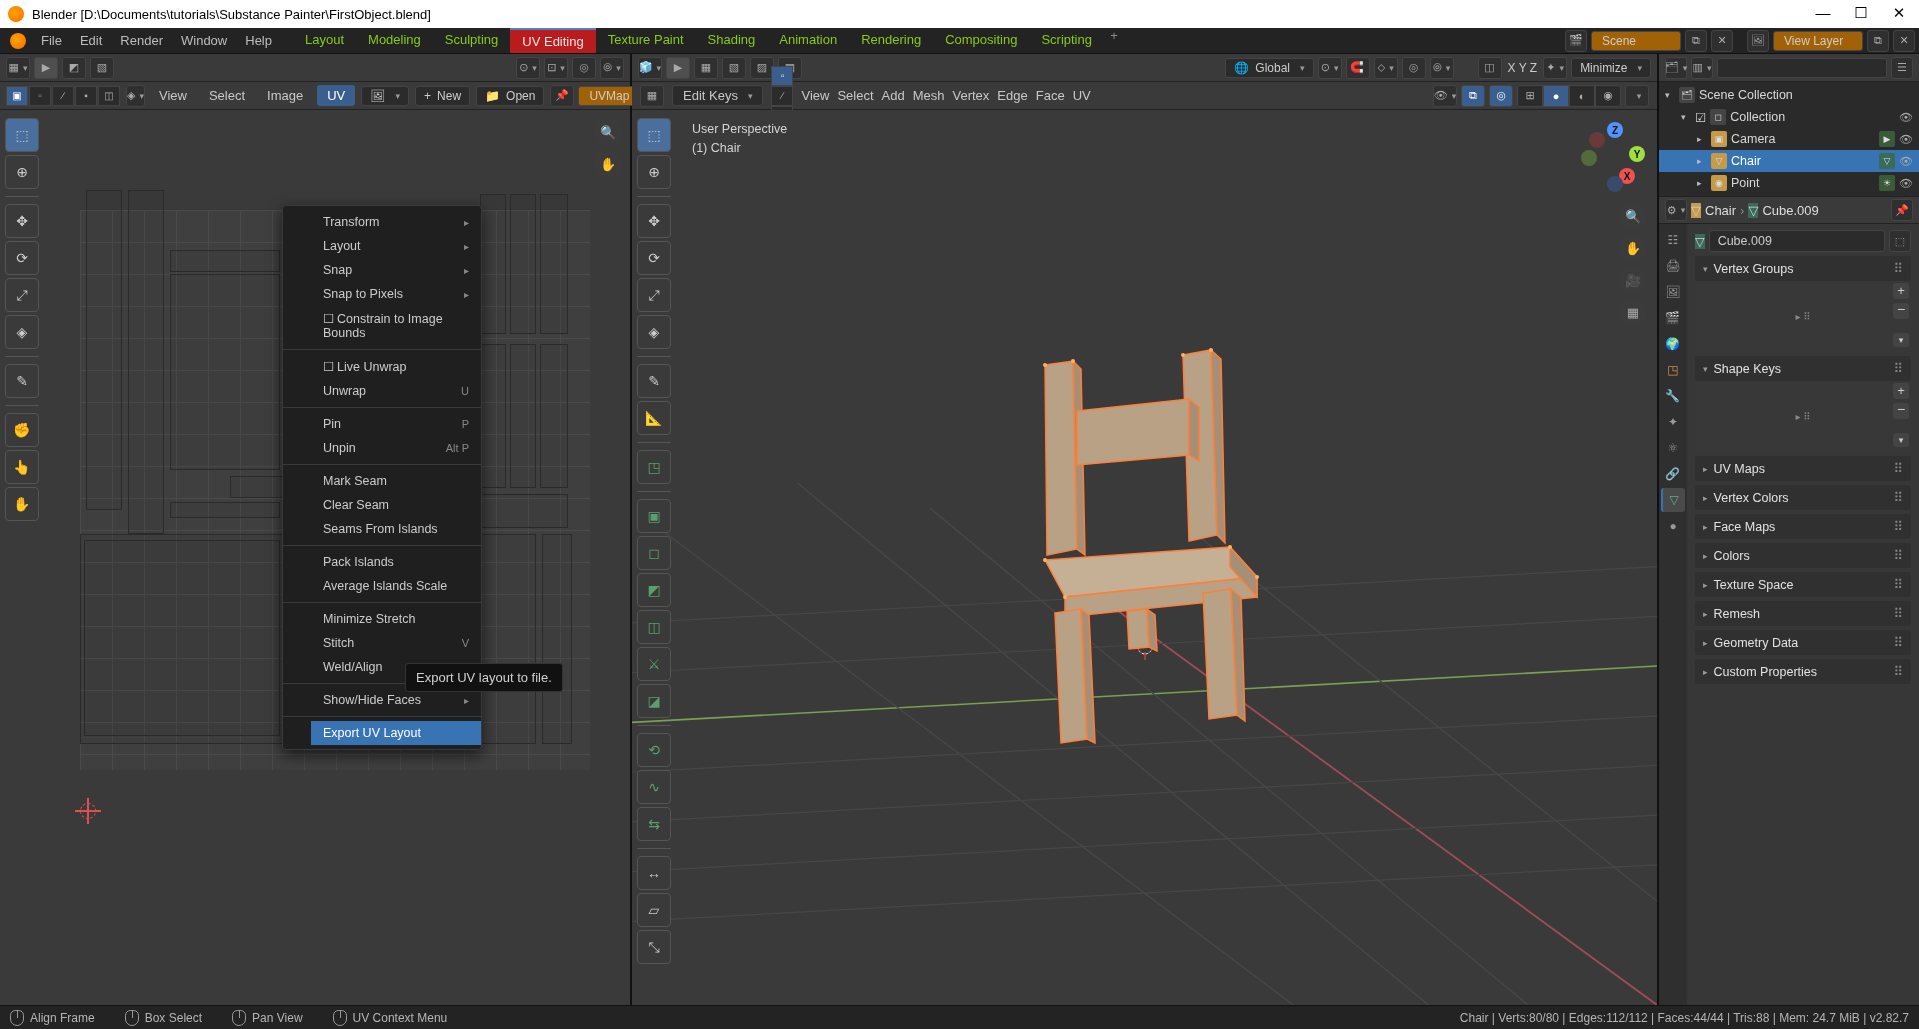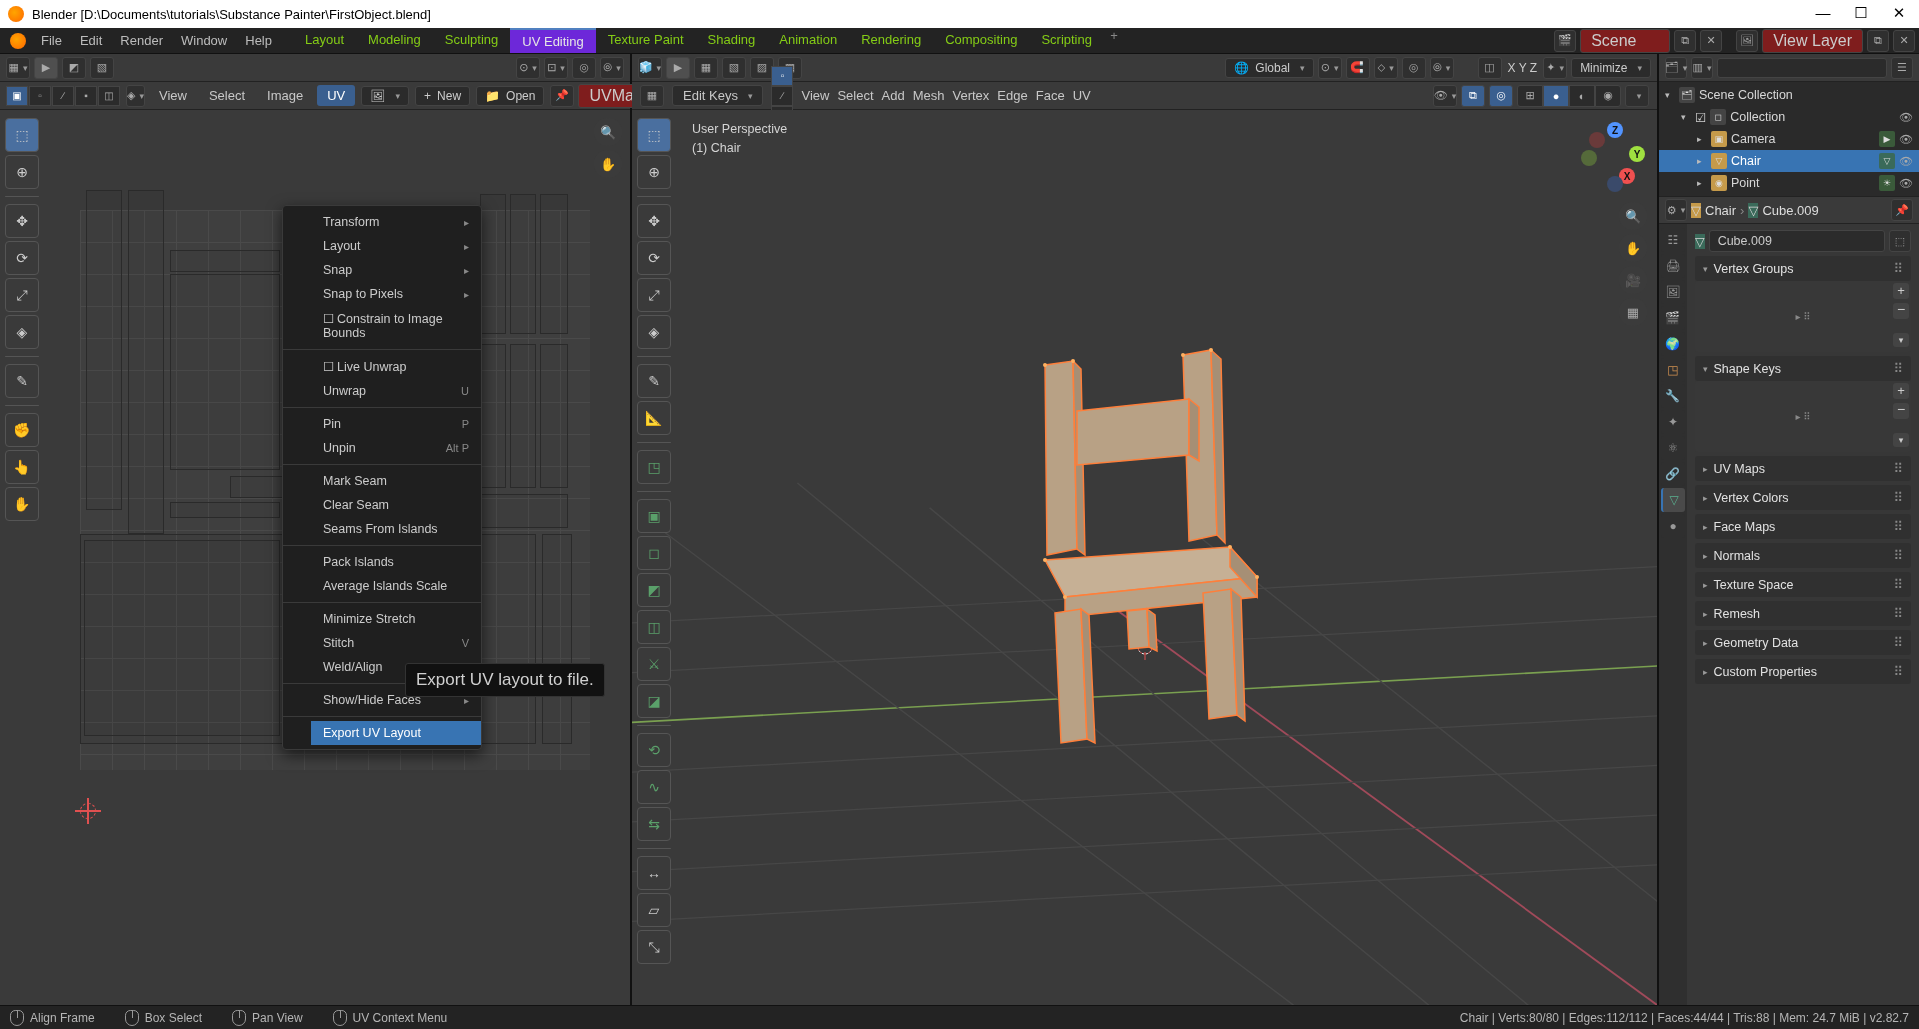--- a/index.html
+++ b/index.html
@@ -13,23 +13,23 @@
 
 
 .app { background: #393939; height: calc(100% - 28px); display: flex; flex-direction: column; }
 
 
 .menubar { height: 26px; background: #232323; display: flex; align-items: center; padding: 0 4px; color: #bdbdbd; border-bottom: 1px solid #111; }
 .menubar .blender-logo2 { width: 16px; height: 16px; background: radial-gradient(circle at 40% 40%, #ffa500, #ff6600); border-radius: 50%; margin: 0 6px; }
 .menubar .mitem { padding: 0 9px; }
 .tabs { display: flex; margin-left: 12px; }
 .tab { padding: 4px 12px; color: #84cc16; }
-.tab.active { background: #6d28d9; color: #e5e5e5; border-top: 2px solid #5080c0; }
+.tab.active { background: #b91c1c; color: #e5e5e5; border-top: 2px solid #5080c0; }
 .menubar .right { margin-left: auto; display: flex; align-items: center; gap: 4px; }
-.field { background: #7f1d1d; border: 1px solid #444; border-radius: 3px; padding: 2px 10px; color: #ccc; font-size: 16px; }
+.field { background: #a16207; border: 1px solid #444; border-radius: 3px; padding: 2px 10px; color: #ccc; font-size: 12px; }
 .iconbtn { width: 22px; height: 22px; background: #2f2f2f; border: 1px solid #444; border-radius: 3px; display: flex; align-items: center; justify-content: center; color: #aaa; font-size: 11px; }
 .plusx { width: 20px; text-align: center; color: #888; }
 
 
 .contentrow { flex: 1; display: flex; min-height: 0; }
 
 
 .uveditor { width: 632px; background: #393939; display: flex; flex-direction: column; border-right: 2px solid #111; position: relative; }
 .uv-header1 { height: 28px; background: #3a3a3a; border-bottom: 1px solid #222; display: flex; align-items: center; gap: 4px; padding: 0 6px; }
 .uv-header1 .spacer1 { flex: 1; }
@@ -64,21 +64,21 @@
 .nav-overlay .nvb { width:28px; height:28px; background:rgba(60,60,60,0.8); border-radius:14px; display:flex; align-items:center; justify-content:center; color:#aaa; font-size:13px; }
 
 
 .uv-dropdown { position:absolute; left:282px; top:95px; width:200px; background:#1f1f1f; border:1px solid #3a3a3a; border-radius:4px; box-shadow:0 5px 15px rgba(0,0,0,0.6); font-size:12.5px; padding:4px 0; color:#ccc; z-index:50; }
 .dd-item { padding:5px 12px; display:flex; align-items:center; justify-content:space-between;margin-left:28px; }
 .dd-item.highlight { background:#3874b3; color:#fff; }
 .dd-arrow { color:#888; font-size:10px; }
 .dd-short { color:#888; font-size:11px; }
 .dd-sep { height:1px; background:#3a3a3a; margin:4px 0; }
 .dd-check { width:14px; display:inline-block; }
-.tooltip { position:absolute; left:405px; top:553px; background:#111; border:1px solid #333; color:#d0d0d0; padding:6px 10px; font-size:17px; border-radius:3px; z-index:51;}
+.tooltip { position:absolute; left:405px; top:553px; background:#111; border:1px solid #333; color:#d0d0d0; padding:6px 10px; font-size:13px; border-radius:3px; z-index:51;}
 
 
 .viewport3d { flex:1; background:#393939; display:flex; flex-direction:column; position:relative; border-right:2px solid #111;}
 .vp-header1 { height:28px; background:#3a3a3a; border-bottom:1px solid #222; display:flex; align-items:center; gap:4px; padding:0 6px;}
 .vp-header2 { height:28px; background:#3a3a3a; border-bottom:1px solid #222; display:flex; align-items:center; gap:8px; padding:0 8px; color:#c8c8c8;}
 .mode-field { background:#2b2b2b; border:1px solid #444; border-radius:3px; padding:2px 10px; display:flex; align-items:center; gap:6px;}
 .vp-canvas { flex:1; position:relative; background:#3a3a3a; overflow:hidden;}
 .vp-toolbar { position:absolute; left:5px; top:8px; width:36px; display:flex; flex-direction:column; gap:3px; z-index:10;}
 .vp-info { position:absolute; left:60px; top:10px; color:#d4d4d4; font-size:12.5px; line-height:1.5;}
 .vp-navball { position:absolute; right:10px; top:10px; width:70px; height:70px; }
@@ -647,21 +647,21 @@
           <div class="panel-section">
               <div class="panel-hdr">
                 <span class="arr">▸</span>
                 <span>Face Maps</span>
                 <span class="prop-opts" style="margin-left:auto">⠿</span>
               </div>
             </div>
           <div class="panel-section">
               <div class="panel-hdr">
                 <span class="arr">▸</span>
-                <span>Normals</span>
+                <span>Colors</span>
                 <span class="prop-opts" style="margin-left:auto">⠿</span>
               </div>
             </div>
           <div class="panel-section">
               <div class="panel-hdr">
                 <span class="arr">▸</span>
                 <span>Texture Space</span>
                 <span class="prop-opts" style="margin-left:auto">⠿</span>
               </div>
             </div>

